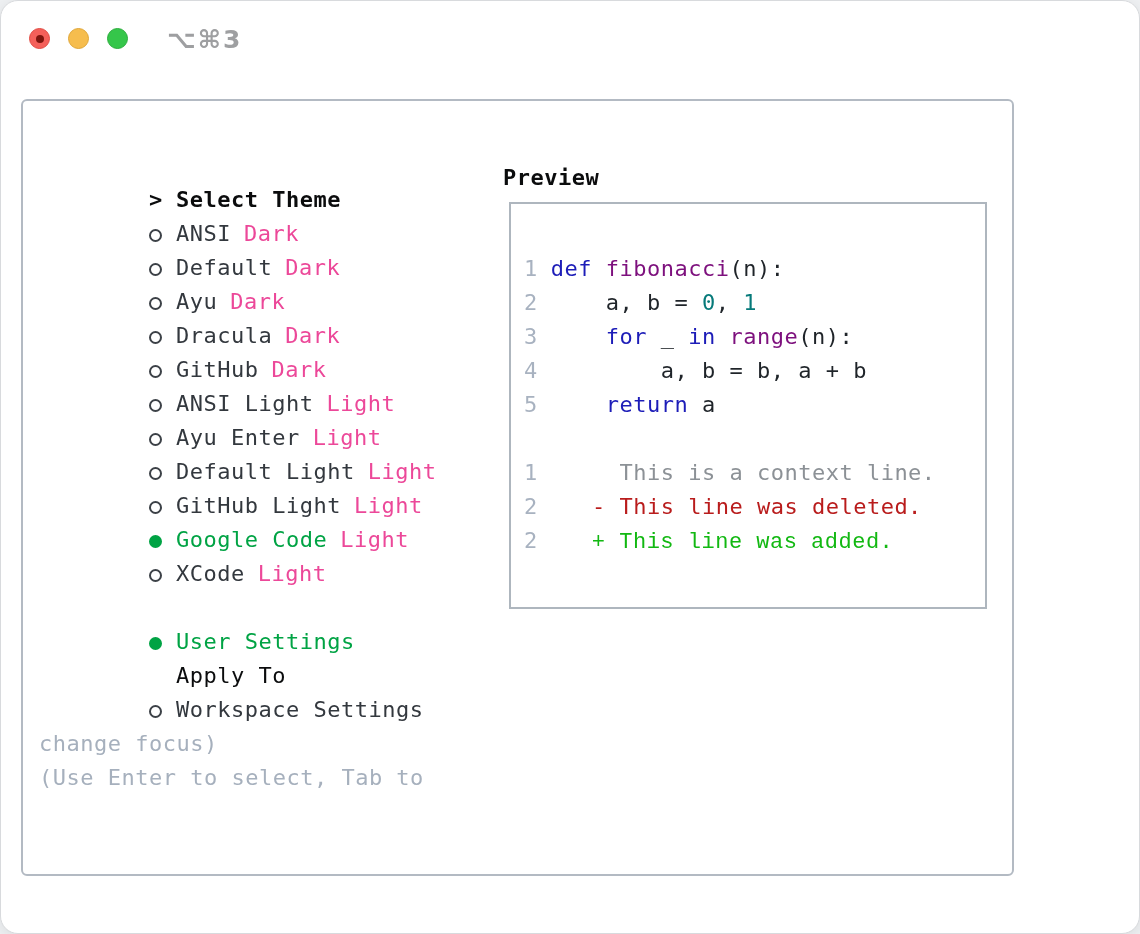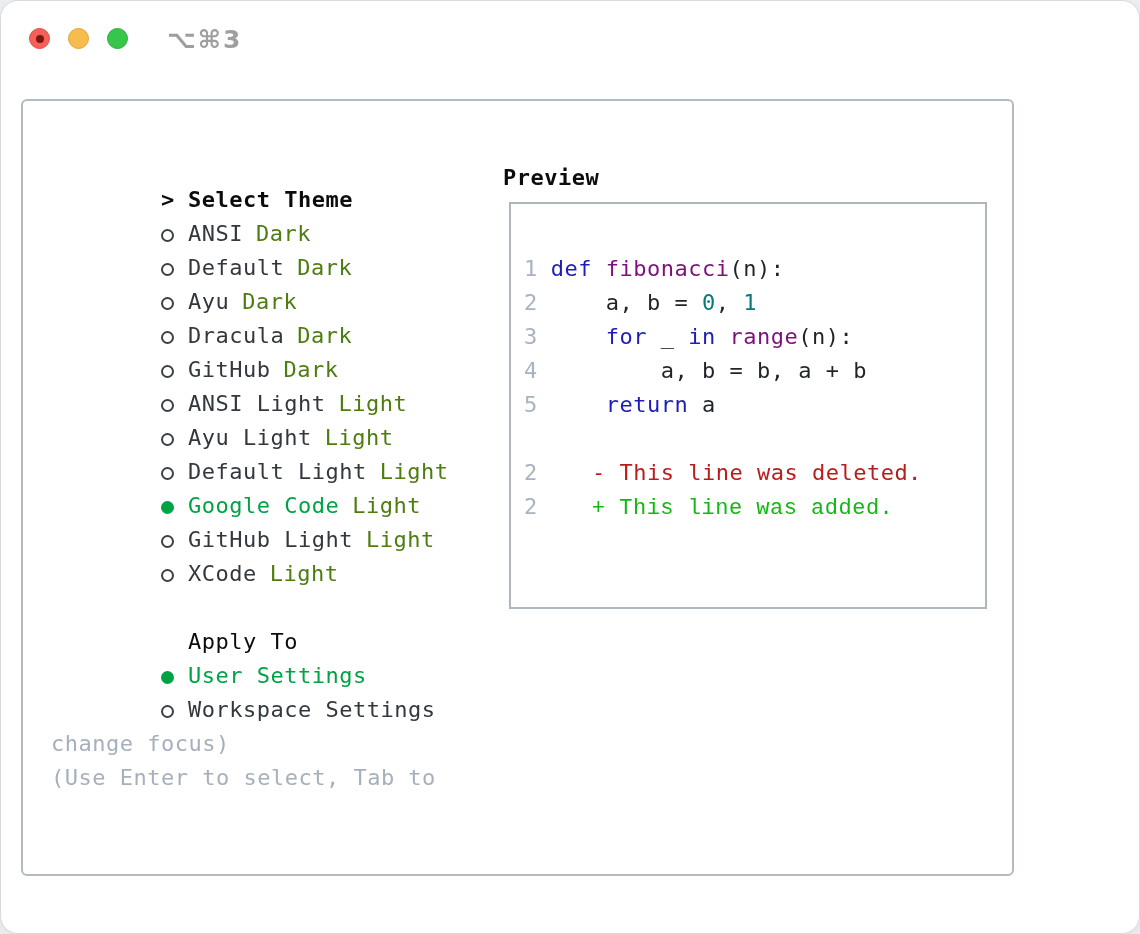--- a/index.html
+++ b/index.html
@@ -43,34 +43,34 @@
   
   .panel {
     position: absolute; left: 20px; top: 98px;
     width: 993px; height: 777px;
     border: 2px solid #b3bac3;
     border-radius: 6px;
     background: #ffffff;
   }
   .mono22 { font-size: 22px; letter-spacing: 0.5px; }
   
-  .list { position: absolute; left: 28px; top: 48px; }
+  .list { position: absolute; left: 16px; top: 48px; }
   .row { height: 34px; line-height: 34px; white-space: pre; color: #33383e; }
   .row .marker { display: inline-block; width: 27px; }
   .circle {
     display: inline-block; width: 13px; height: 13px;
     border: 2px solid #3c4147; border-radius: 50%;
     vertical-align: -1px;
   }
   .row.selected .circle { background: #00a344; border-color: #00a344; }
   .row.selected .name, .row.selected .label { color: #00a344; }
   .prompt { font-weight: bold; color: #0b0c0d; }
   .heading { font-weight: bold; color: #0b0c0d; }
   .subheading { color: #0b0c0d; }
-  .variant { color: #4d7c0f; margin-left: 13px; margin-top: 17px; }
+  .variant { color: #ec4899; margin-left: 13px; margin-top: 17px; }
   .hint { color: #a6b0bd; }
   
   .preview-title {
     position: absolute; left: 480px; top: 60px;
     height: 34px; line-height: 34px;
     font-weight: bold; color: #0b0c0d;
   }
   .preview-box {
     position: absolute; left: 486px; top: 101px;
     width: 478px; height: 407px;
@@ -121,42 +121,42 @@
       <div class="row">
         <span class="marker"><span class="circle"></span></span><span class="name">Dracula</span><span class="variant">Dark</span>
       </div>
       <div class="row">
         <span class="marker"><span class="circle"></span></span><span class="name">GitHub</span><span class="variant">Dark</span>
       </div>
       <div class="row">
         <span class="marker"><span class="circle"></span></span><span class="name">ANSI Light</span><span class="variant">Light</span>
       </div>
       <div class="row">
-        <span class="marker"><span class="circle"></span></span><span class="name">Ayu Light</span><span class="variant">Light</span>
+        <span class="marker"><span class="circle"></span></span><span class="name">Ayu Enter</span><span class="variant">Light</span>
       </div>
       <div class="row">
         <span class="marker"><span class="circle"></span></span><span class="name">Default Light</span><span class="variant">Light</span>
       </div>
+      <div class="row">
+        <span class="marker"><span class="circle"></span></span><span class="name">GitHub Light</span><span class="variant">Light</span>
+      </div>
       <div class="row selected">
         <span class="marker"><span class="circle"></span></span><span class="name">Google Code</span><span class="variant">Light</span>
-      </div>
-      <div class="row">
-        <span class="marker"><span class="circle"></span></span><span class="name">GitHub Light</span><span class="variant">Light</span>
       </div>
       <div class="row">
         <span class="marker"><span class="circle"></span></span><span class="name">XCode</span><span class="variant">Light</span>
       </div>
 
       <div class="row"></div>
 
+      <div class="row selected">
+        <span class="marker"><span class="circle"></span></span><span class="label">User Settings</span>
+      </div>
       <div class="row">
         <span class="marker"></span><span class="subheading">Apply To</span>
-      </div>
-      <div class="row selected">
-        <span class="marker"><span class="circle"></span></span><span class="label">User Settings</span>
       </div>
       <div class="row">
         <span class="marker"><span class="circle"></span></span><span class="label">Workspace Settings</span>
       </div>
 
       <div class="row"></div>
 
       <div class="row hint">change focus)</div>
       <div class="row hint">(Use Enter to select, Tab to</div>
     </div>
@@ -166,19 +166,20 @@
     <div class="preview-box">
       <div class="code mono22">
         <div class="pline"><span class="ln">1</span><span class="tok kw">def</span><span class="tok pl"> </span><span class="tok fn">fibonacci</span><span class="tok pl">(n):</span></div>
         <div class="pline"><span class="ln">2</span><span class="tok pl">    a, b = </span><span class="tok num">0</span><span class="tok pl">, </span><span class="tok num">1</span></div>
         <div class="pline"><span class="ln">3</span><span class="tok pl">    </span><span class="tok kw">for</span><span class="tok pl"> _ </span><span class="tok kw">in</span><span class="tok pl"> </span><span class="tok fn">range</span><span class="tok pl">(n):</span></div>
         <div class="pline"><span class="ln">4</span><span class="tok pl">        a, b = b, a + b</span></div>
         <div class="pline"><span class="ln">5</span><span class="tok pl">    </span><span class="tok kw">return</span><span class="tok pl"> a</span></div>
 
         <div class="pline"></div>
 
+        <div class="pline"><span class="ln">1</span><span class="tok ctx">     This is a context line.</span></div>
         <div class="pline"><span class="ln">2</span><span class="tok del">   - This line was deleted.</span></div>
         <div class="pline"><span class="ln">2</span><span class="tok add">   + This line was added.</span></div>
       </div>
     </div>
 
   </div>
 </div>
 
 </body></html>

